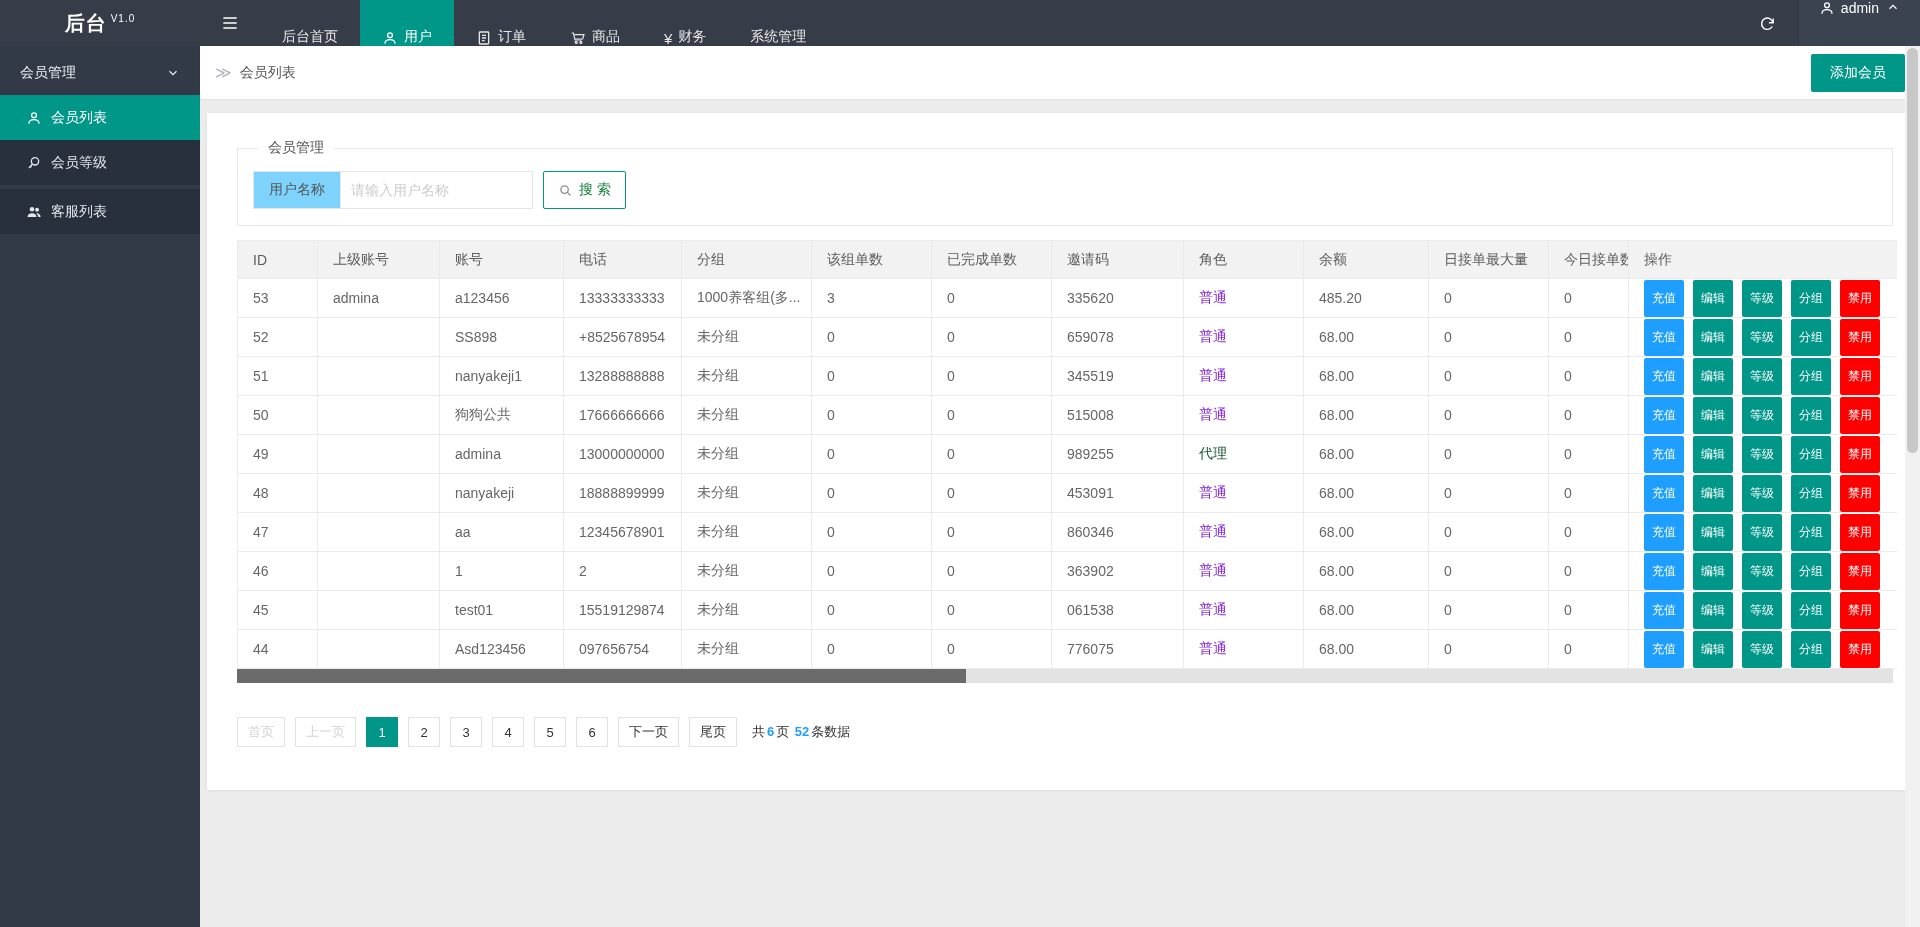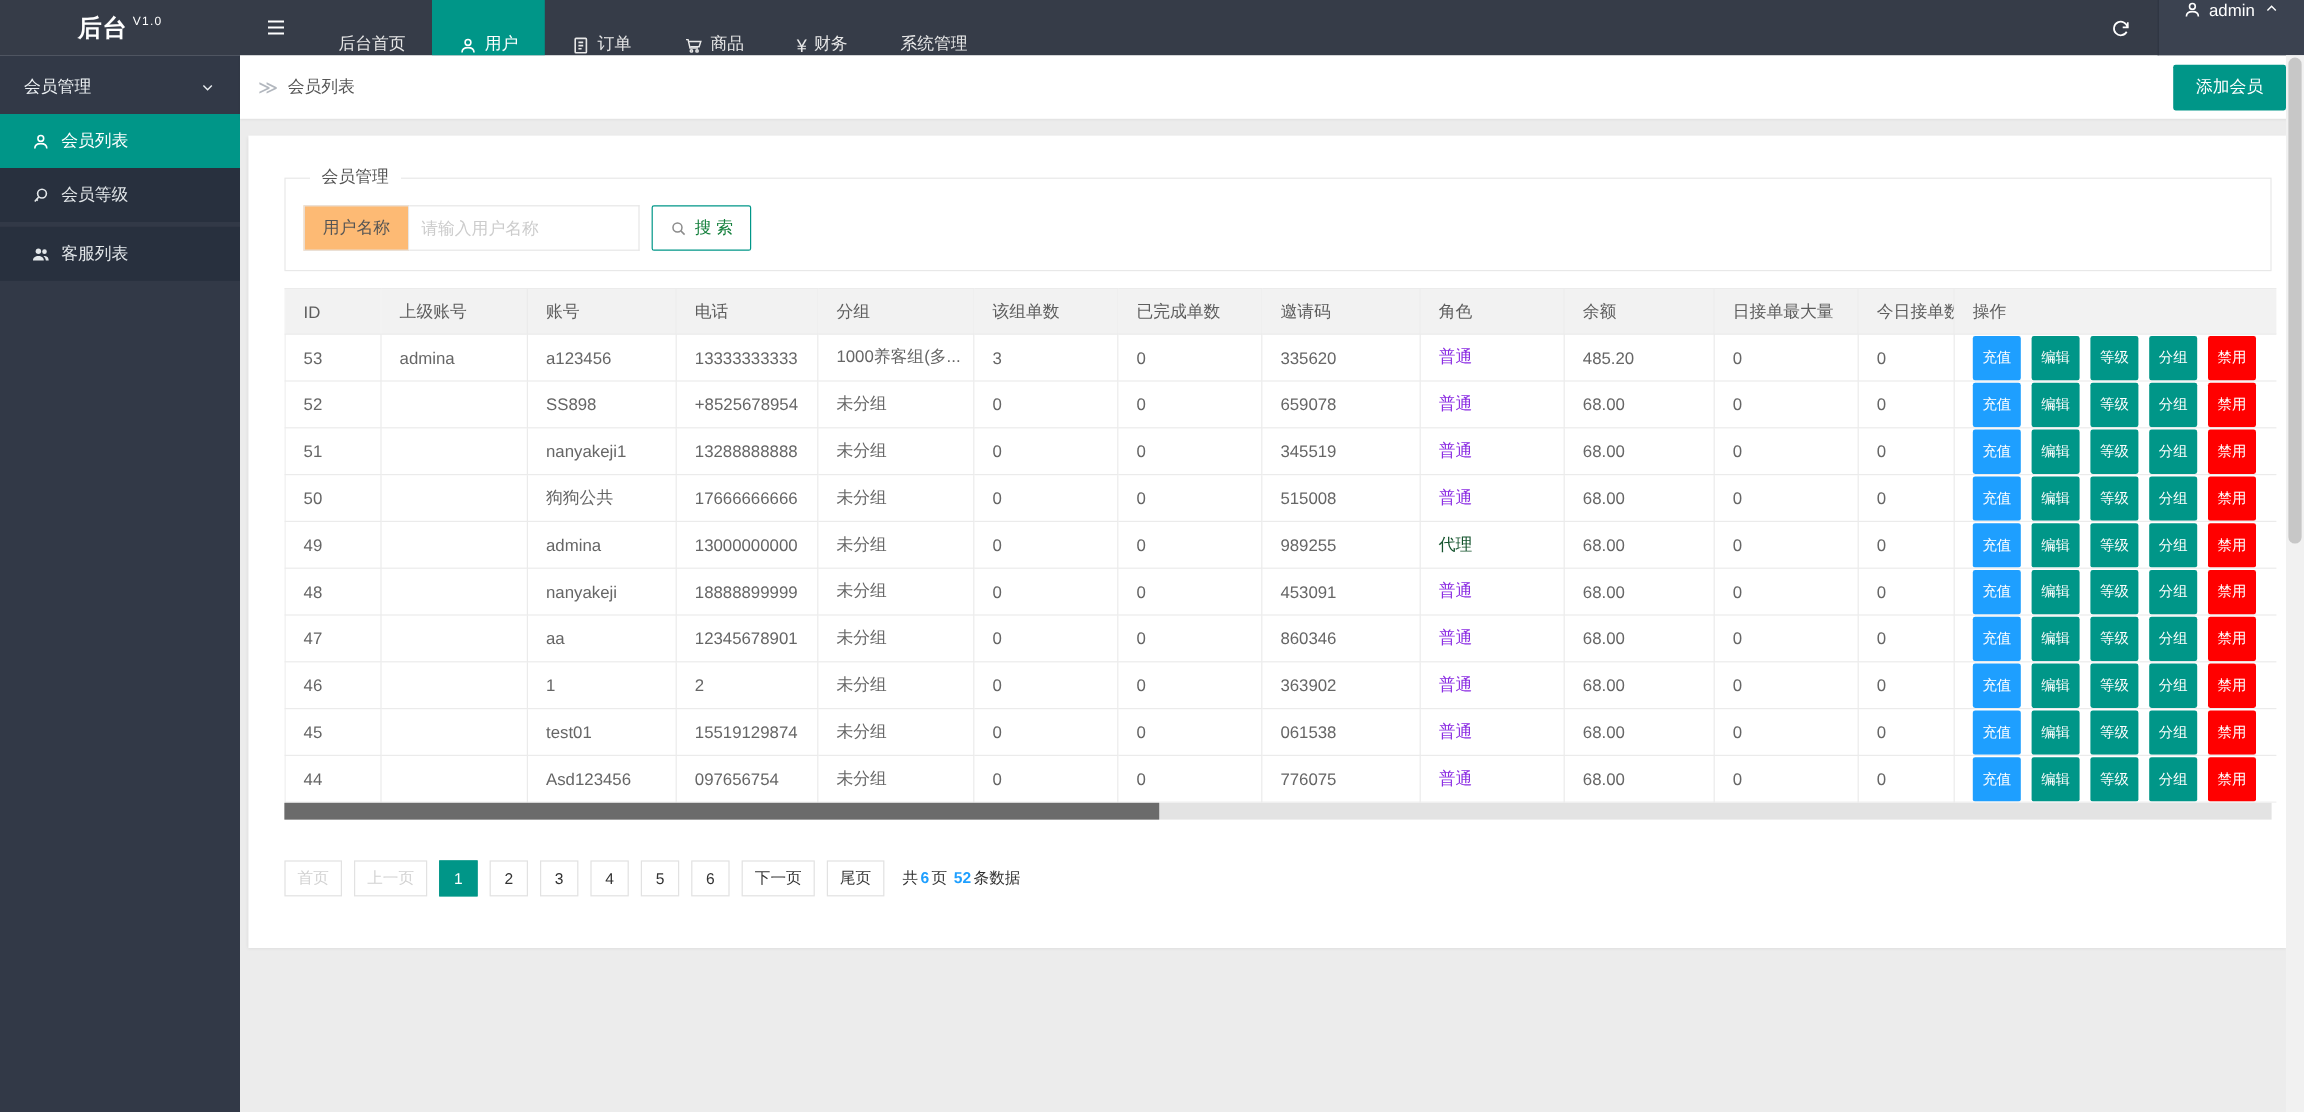--- a/index.html
+++ b/index.html
@@ -45,21 +45,21 @@
   .crumb-label { color:#555; }
   .add-btn { position:absolute; right:15px; top:8px; height:38px; padding:0 19px; background:#009688; color:#fff; border:none; border-radius:2px; font-size:14px; cursor:pointer; font-family:inherit; }
 
   
   .content { flex:1; padding:14px 15px 0 7px; }
   .card { background:#fff; box-shadow:0 1px 3px rgba(0,0,0,.08); padding:26px 8px 45px 30px; height:677px; }
 
   fieldset.search-box { border:1px solid #e8e8e8; padding:14px 15px 16px 15px; margin-right:4px; }
   fieldset.search-box legend { color:#555; padding:0 10px; margin-left:5px; font-size:14px; }
   .search-row { display:flex; align-items:center; }
-  .inp-label { height:38px; display:flex; align-items:center; padding:0 15px; background:#fdba74; border:1px solid #e6e6e6; color:#555; }
+  .inp-label { height:38px; display:flex; align-items:center; padding:0 15px; background:#7dd3fc; border:1px solid #e6e6e6; color:#555; }
   .inp { height:38px; width:192px; border:1px solid #e6e6e6; border-left:none; padding:0 10px; font-size:14px; color:#333; outline:none; font-family:inherit; }
   .inp::placeholder { color:#ccc; }
   .search-btn { margin-left:10px; height:38px; padding:0 14px; background:#fff; border:1px solid #009688; border-radius:2px; color:#15803d; font-size:14px; display:flex; align-items:center; cursor:pointer; font-family:inherit; }
   .search-btn .icon { display:flex; margin-right:6px; color:#8b8b8b; }
   .search-btn .icon svg { width:15px; height:15px; }
 
   
   .table-wrap { margin-top:14px; overflow:hidden; }
   table { border-collapse:collapse; table-layout:fixed; width:1989px; }
   th, td { border:1px solid #ebebeb; padding:0 0 0 15px; text-align:left; font-weight:normal; white-space:nowrap; overflow:hidden; }

